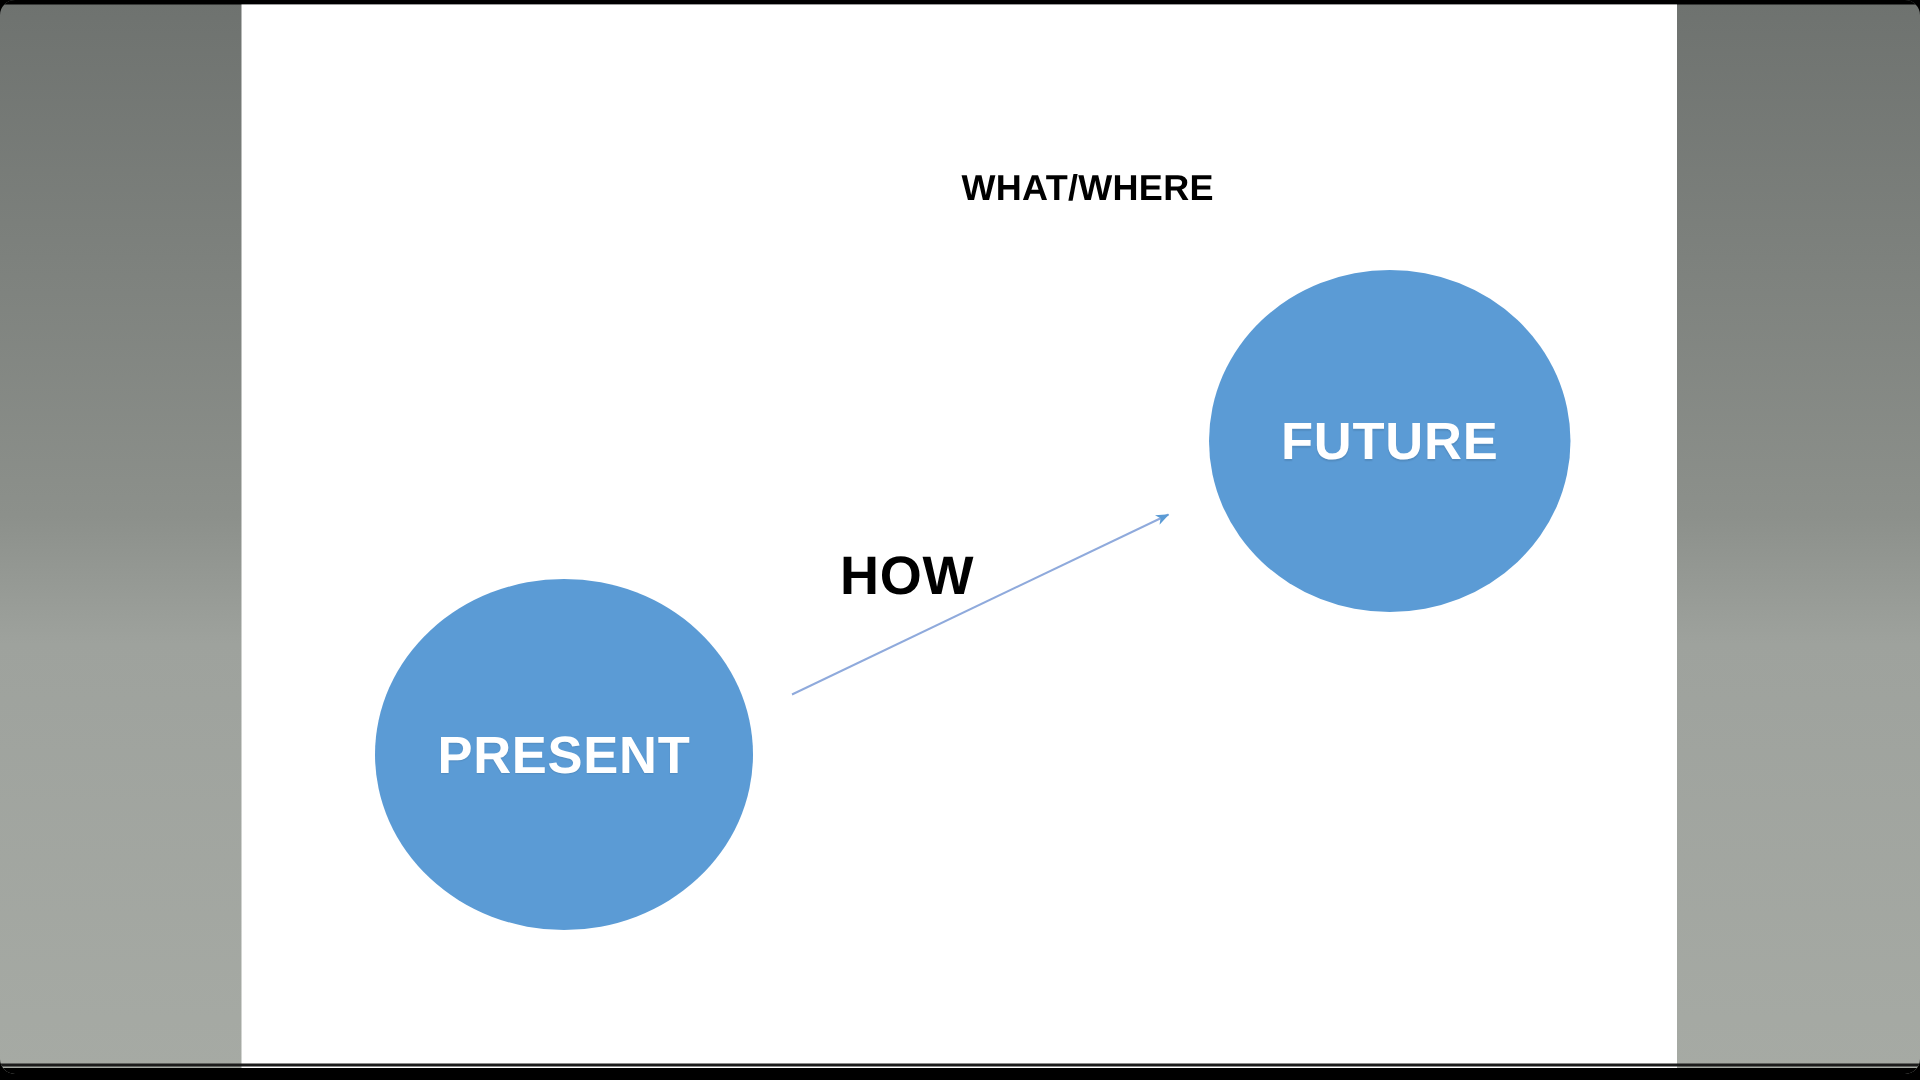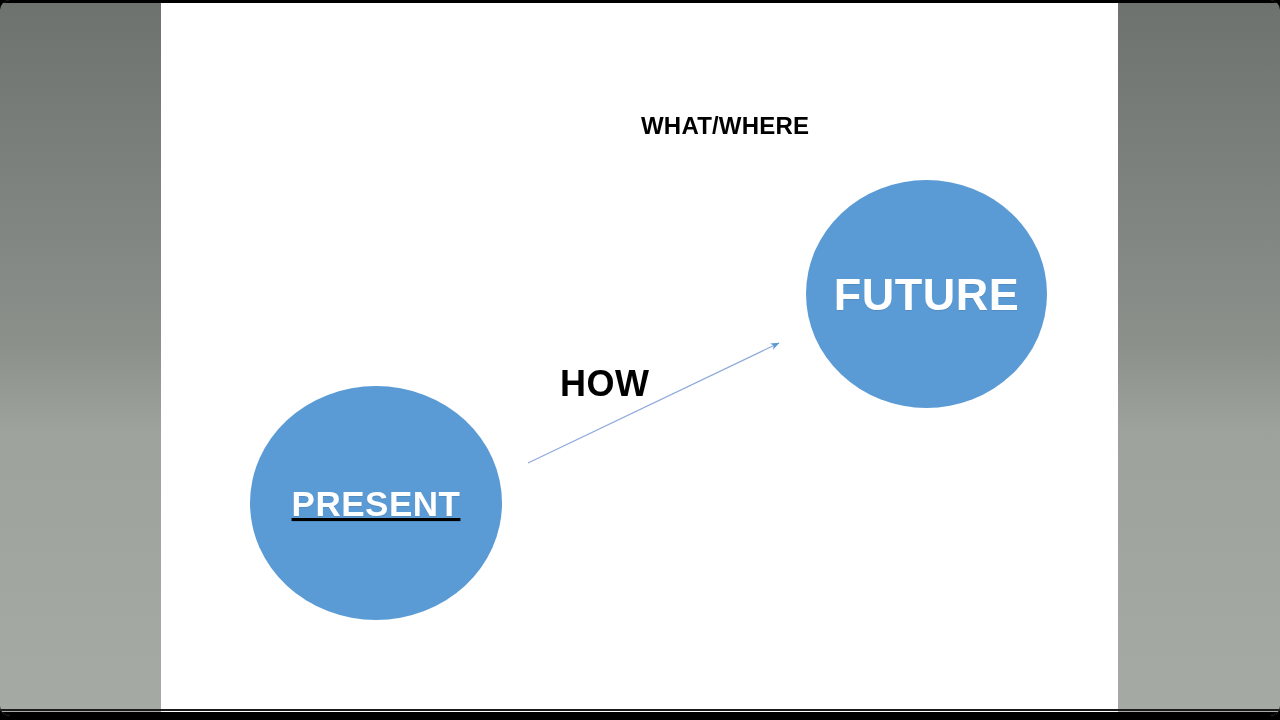--- a/index.html
+++ b/index.html
@@ -75,32 +75,31 @@
     white-space: nowrap;
     text-shadow: 0 1px 1px rgba(0,0,0,0.10);
   }
 
   
   #node-present {
     left: 89px;
     top: 383px;
     width: 252px;
     height: 234px;
-    text-decoration: underline;
   }
   #node-present .node-label { font-size: 35px; }
 
   
   #node-future {
     left: 645px;
     top: 177px;
     width: 241px;
     height: 228px;
   }
-  #node-future .node-label { font-size: 45px; }
+  #node-future .node-label { font-size: 35px; }
 
   .plain-label {
     position: absolute;
     color: #000000;
     font-weight: bold;
     line-height: 1;
     white-space: nowrap;
   }
 
   

